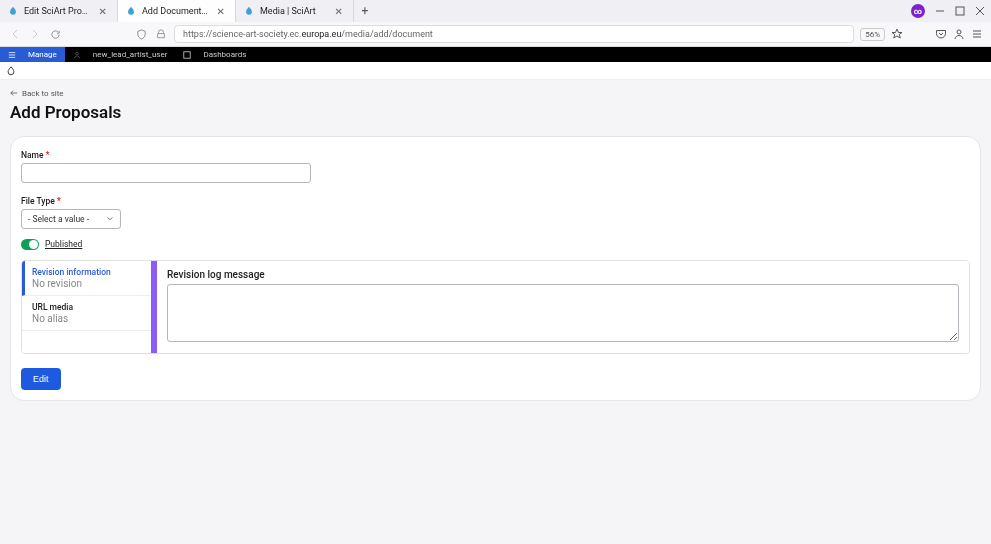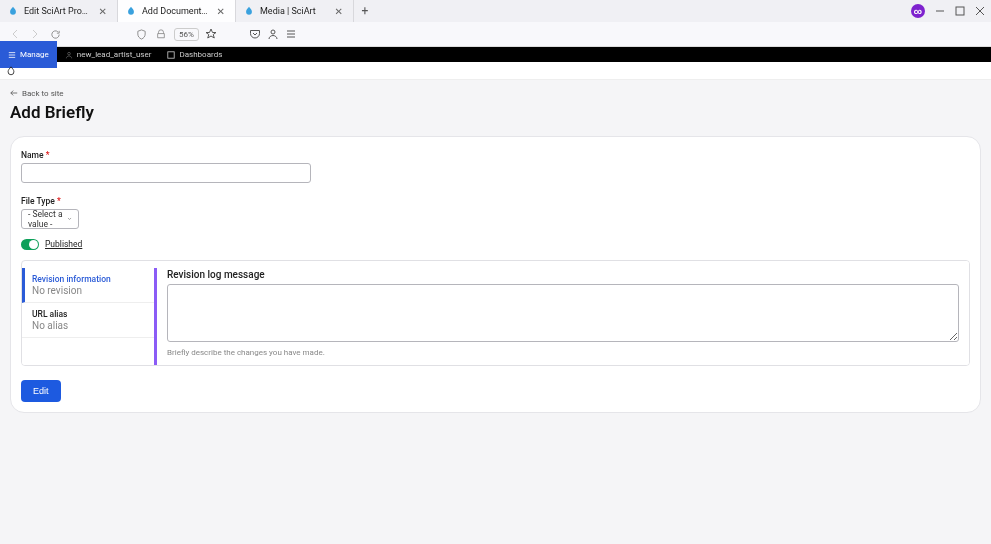--- a/index.html
+++ b/index.html
@@ -65,21 +65,21 @@
     }
     .url-box .host-b { color: #222; }
     .zoom-badge { font-size: 8px; border: 1px solid #ccc; border-radius: 3px; padding: 1px 4px; color: #555; }
     .chrome-icon { width: 12px; height: 12px; color: #555; }
 
     
     .admin-toolbar {
       background: #000; color: #ccc; height: 15px;
       display: flex; align-items: center; font-size: 8px;
     }
-    .admin-item { display: flex; align-items: center; gap: 4px; padding: 0 8px; height: 27px; cursor: pointer; }
+    .admin-item { display: flex; align-items: center; gap: 12px; padding: 0 8px; height: 15px; cursor: pointer; }
     .admin-item.mg { background: #2a5bd7; color: #fff; }
     .admin-ic { width: 8px; height: 8px; }
 
     
     .drupal-bar {
       background: #fff; height: 18px; border-bottom: 1px solid #eee;
       display: flex; align-items: center; padding: 0 6px;
     }
     .drupal-logo { width: 10px; height: 12px; }
 
@@ -93,42 +93,42 @@
       padding: 10px;
     }
     .field { margin-bottom: 10px; }
     .label { font-size: 8.5px; color: #222; display: inline-block; margin-bottom: 3px; font-weight: 500; }
     .req { color: #d11; }
     .text-input {
       width: 290px; height: 20px; border: 1px solid #b5b5bb; border-radius: 3px;
       font-size: 10px; padding: 0 6px;
     }
     .select-wrap {
-      width: 58px; height: 20px; border: 1px solid #b5b5bb; border-radius: 3px;
+      width: 100px; height: 20px; border: 1px solid #b5b5bb; border-radius: 3px;
       display: flex; align-items: center; justify-content: space-between;
       padding: 0 6px; font-size: 8.5px; color: #333; cursor: pointer; background:#fff;
     }
 
     .toggle-row { display: flex; align-items: center; gap: 6px; margin-bottom: 10px; }
     .toggle {
       width: 18px; height: 11px; background: #0ea05a; border-radius: 10px; position: relative; cursor: pointer;
     }
     .toggle-knob {
       width: 9px; height: 9px; background: #fff; border-radius: 50%;
       position: absolute; top: 1px; right: 1px;
     }
     .toggle-label { font-size: 8.5px; color: #222; text-decoration: underline; }
 
     
     .tabs-wrap {
       display: flex; border: 1px solid #e0e0e4; border-radius: 4px; overflow: hidden;
       margin-bottom: 14px;
     }
     .tabs-side {
-      width: 135px; border-right: 3px solid #8b5cf6; background: #fff; margin-top: 7px;
+      width: 135px; border-right: 6px solid #8b5cf6; background: #fff;
     }
     .vtab {
       padding: 6px 10px; border-bottom: 1px solid #eee; cursor: pointer;
     }
     .vtab.active { border-left: 3px solid #2a5bd7; padding-left: 7px; }
     .vtab-title { font-size: 8.5px; font-weight: 500; color: #222; }
     .vtab.active .vtab-title { color: #2a5bd7; }
     .vtab-sub { font-size: 10px; color: #888; margin-top: 1px; }
     .tabs-content { flex: 1; padding: 8px 10px; background: #fff; }
     .rev-label { font-size: 10px; color: #222; margin-bottom: 4px; display:block; font-weight:500; }
@@ -206,20 +206,23 @@
     <div class="nav-btn">
       <svg width="11" height="11" viewBox="0 0 24 24">
           <path fill="none" stroke="currentColor" stroke-width="2" d="M12 2l8 3v6c0 5-3 9-8 11-5-2-8-6-8-11V5z"></path>
         </svg>
     </div>
     <div class="nav-btn">
       <svg width="10" height="10" viewBox="0 0 24 24">
           <path fill="none" stroke="currentColor" stroke-width="2" d="M6 11V8a6 6 0 0 1 12 0v3M4 11h16v10H4z"></path>
         </svg>
     </div>
+    <div class="url-box">
+      <span><span>https://</span><span>science-art-society.ec.</span><span class="host-b">europa.eu</span><span>/media/add/document</span></span>
+    </div>
     <span class="zoom-badge">56%</span>
     <svg class="chrome-icon" viewBox="0 0 24 24">
         <path fill="none" stroke="currentColor" stroke-width="2" d="M12 2l3 7h7l-5.5 4 2 7L12 16l-6.5 4 2-7L2 9h7z"></path>
       </svg>
     <div style="width:20px"></div>
     <svg class="chrome-icon" viewBox="0 0 24 24">
         <path fill="none" stroke="currentColor" stroke-width="2" d="M3 5h18v6a9 9 0 0 1-18 0zM8 10l4 4 4-4"></path>
       </svg>
     <svg class="chrome-icon" viewBox="0 0 24 24">
         <circle cx="12" cy="8" r="4" fill="none" stroke="currentColor" stroke-width="2"></circle>
@@ -263,21 +266,21 @@
     </svg>
 </div>
 
 <div class="page">
   <div class="back-link">
     <svg width="8" height="8" viewBox="0 0 10 10">
         <path d="M4 2L1 5l3 3M1 5h8" fill="none" stroke="#555"></path>
       </svg>
     <span>Back to site</span>
   </div>
-  <h1 class="page-title">Add Briefly</h1>
+  <h1 class="page-title">Add Proposals</h1>
 
   <div class="form-card">
 
     <div class="field">
       <label class="label"><span>Name</span> <span class="req">*</span></label><br>
       <input class="text-input" type="text" value="" style="">
     </div>
 
     <div class="field">
       <label class="label"><span>File Type</span> <span class="req">*</span></label><br>
@@ -296,27 +299,26 @@
       <span class="toggle-label">Published</span>
     </div>
 
     <div class="tabs-wrap">
       <div class="tabs-side">
         <div class="vtab active">
           <div class="vtab-title">Revision information</div>
           <div class="vtab-sub">No revision</div>
         </div>
         <div class="vtab">
-          <div class="vtab-title">URL alias</div>
+          <div class="vtab-title">URL media</div>
           <div class="vtab-sub">No alias</div>
         </div>
       </div>
       <div class="tabs-content">
         <label class="rev-label">Revision log message</label>
         <textarea class="rev-text" value="" style=""></textarea>
-        <div class="help">Briefly describe the changes you have made.</div>
       </div>
     </div>
 
     <button class="save-btn">Edit</button>
 
   </div>
 </div>
 
 </body></html>

